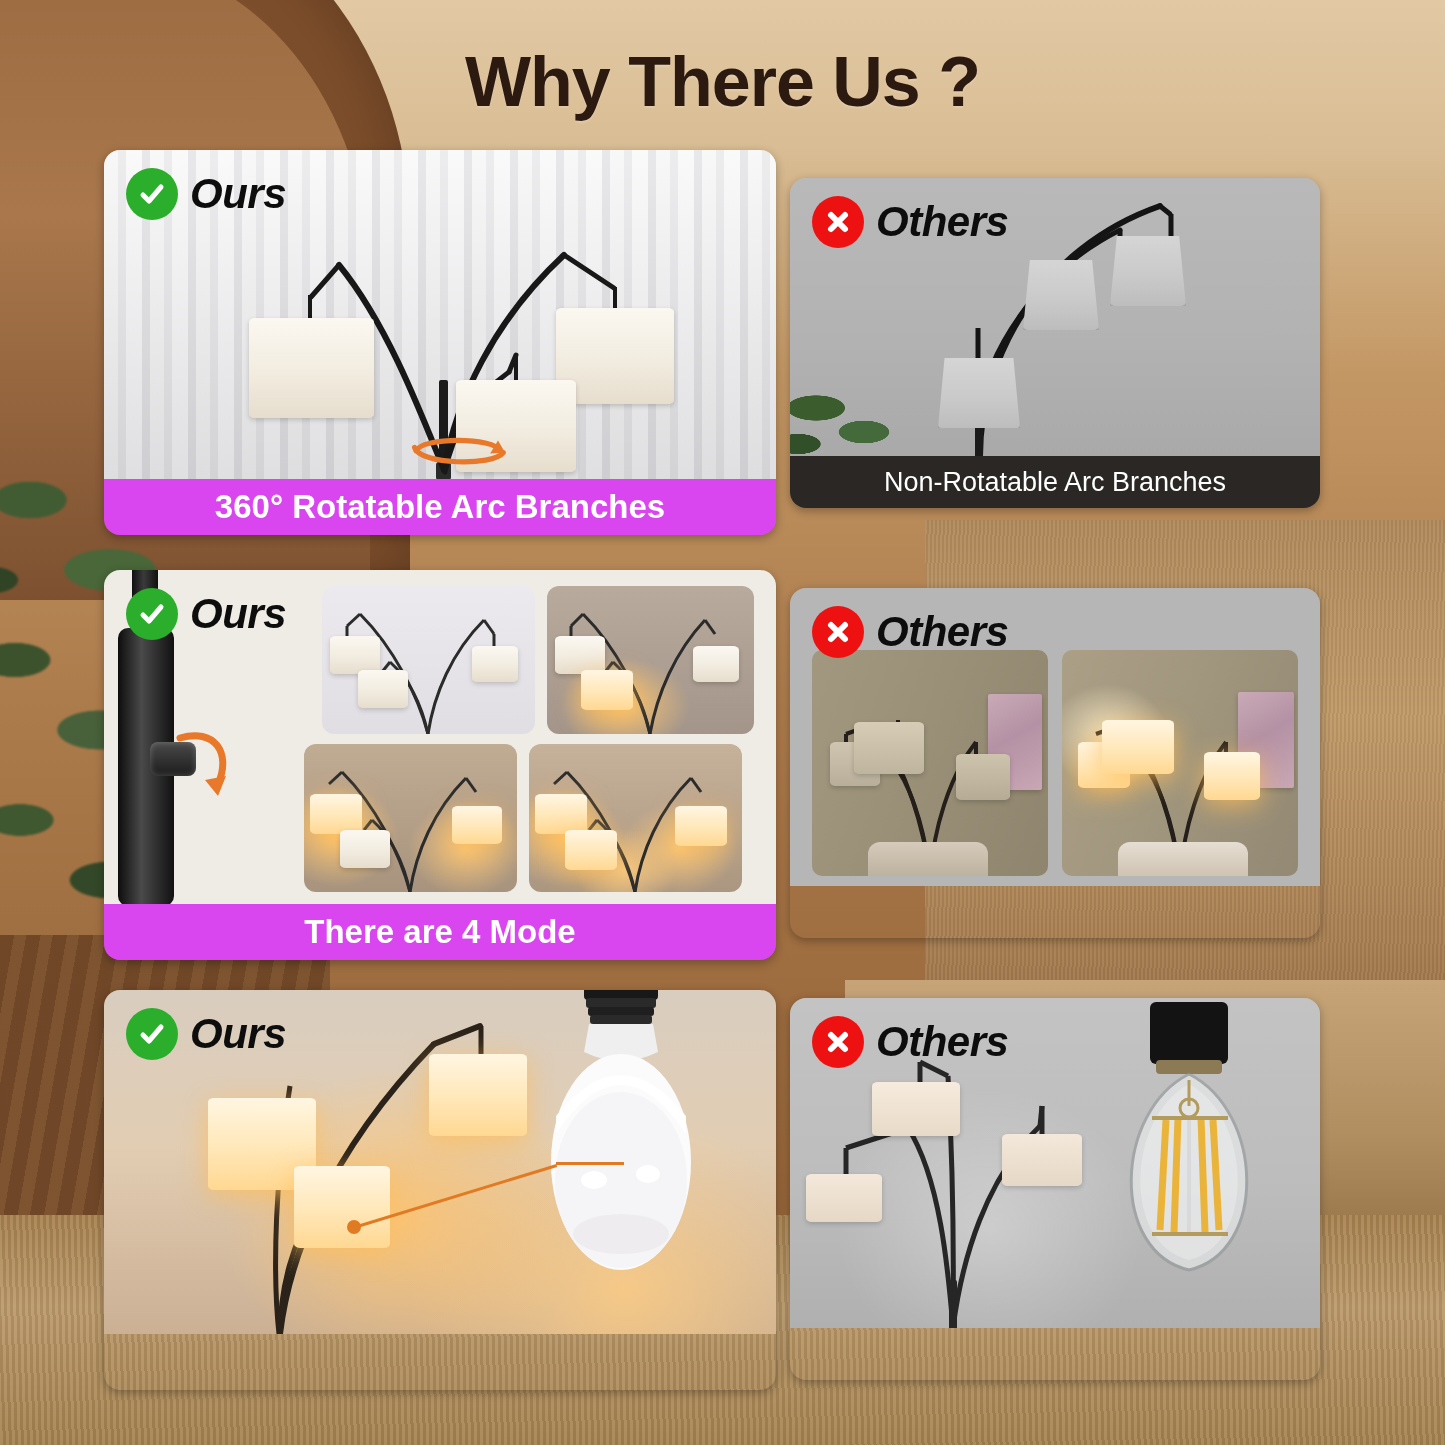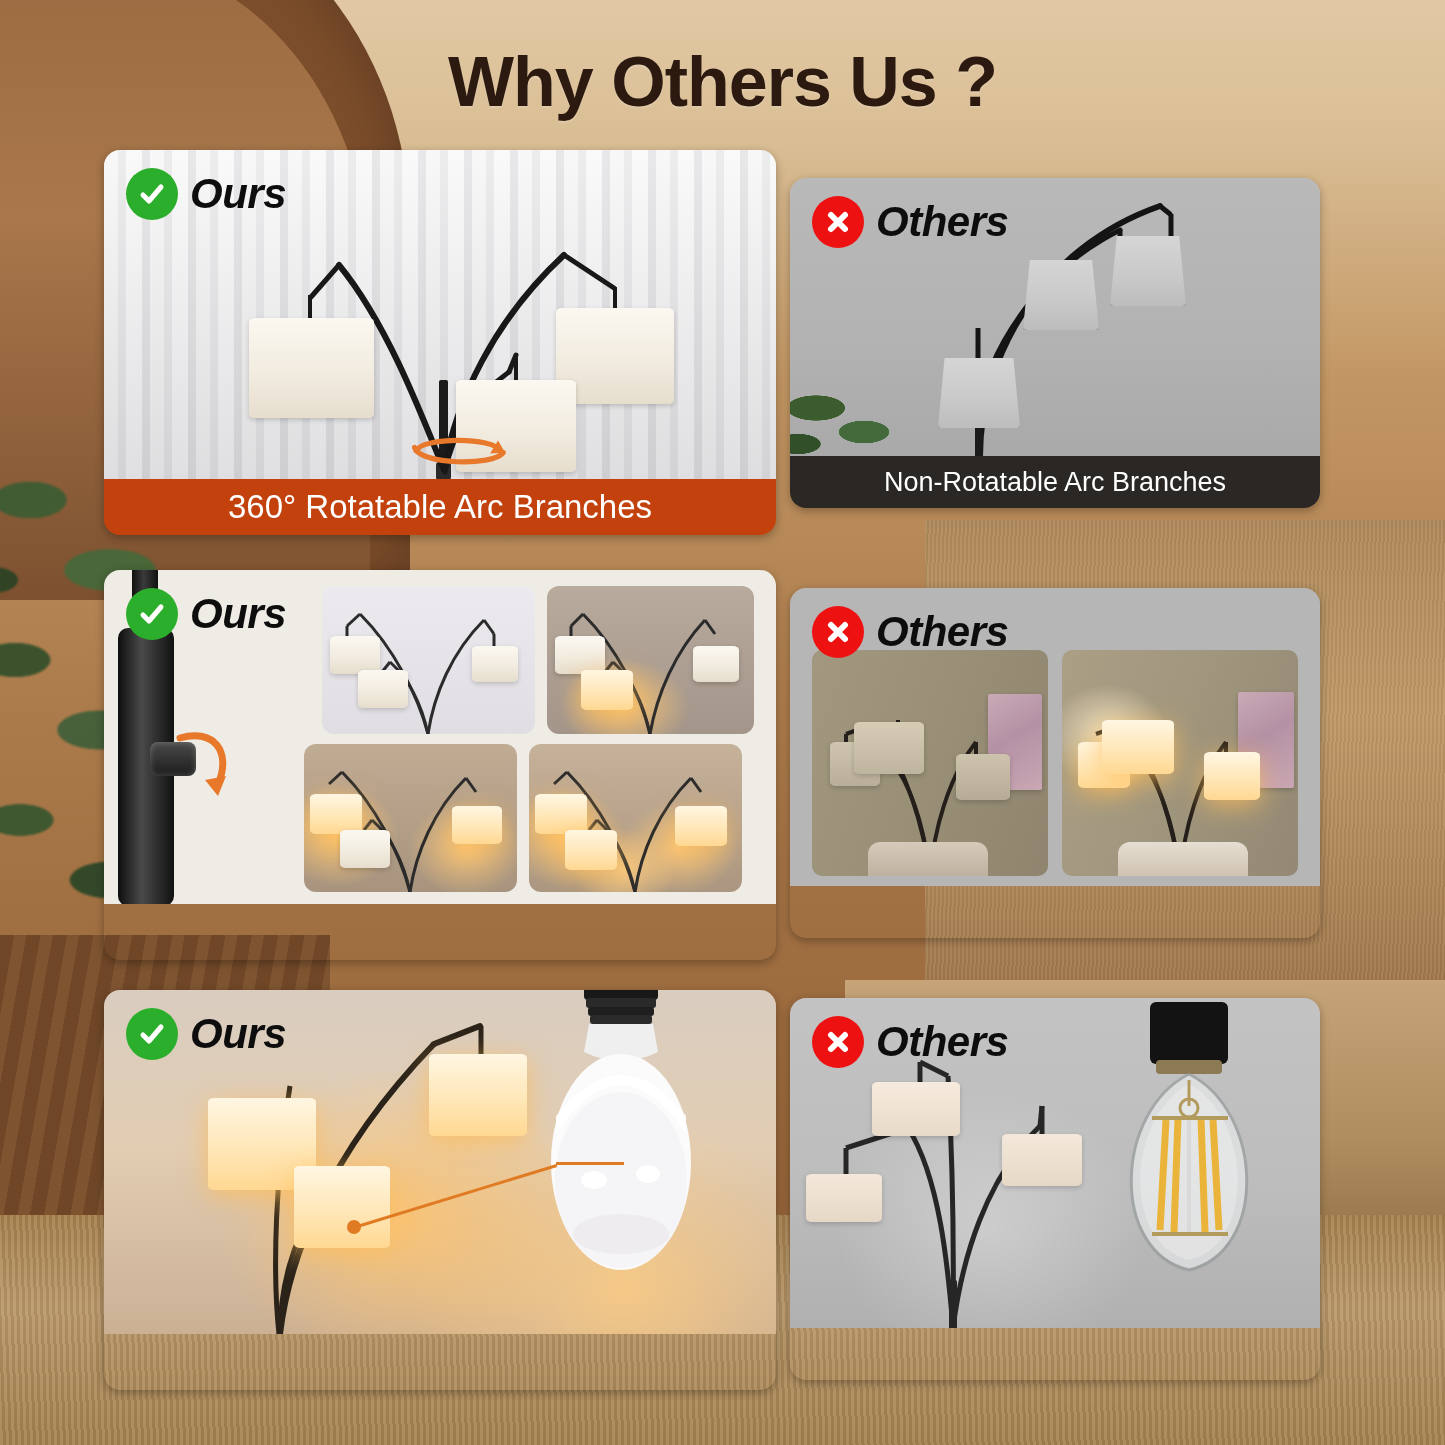--- a/index.html
+++ b/index.html
@@ -99,21 +99,21 @@
   .card-body{position:absolute;left:0;right:0;top:0;bottom:56px;overflow:hidden;}
   .r1 .card-others .card-body,
   .r2 .card-others .card-body,
   .r3 .card-others .card-body{bottom:52px;}
 
   .banner{
     position:absolute;left:0;right:0;bottom:0;height:56px;
     display:flex;align-items:center;justify-content:center;
     color:#fff;font-size:33px;white-space:nowrap;
   }
-  .banner-ours{background:#c2410c;}
+  .banner-ours{background:#d946ef;font-weight:bold;}
   .banner-others{background:#2a2724;height:52px;font-size:27px;}
 
   
   .badge{
     position:absolute;left:22px;top:18px;
     display:flex;align-items:center;gap:12px;z-index:9;
   }
   .badge-ico{
     width:52px;height:52px;border-radius:50%;
     display:flex;align-items:center;justify-content:center;
@@ -216,21 +216,21 @@
   <div class="bg-wall"></div>
   <div class="bg-arch"></div>
   <div class="bg-arch-inner"></div>
   <div class="bg-plant"></div>
   <div class="bg-sofa"></div>
   <div class="bg-sofa2"></div>
   <div class="bg-floor-left"></div>
   <div class="bg-rug"></div>
 </div>
 
-<div class="title">Why Others Us ?</div>
+<div class="title">Why There Us ?</div>
 
 <div class="rows">
 
   <div class="row row-1 r1">
 
     <div class="card card-ours">
       <div class="card-body">
         <div class="scene curtain"></div>
 
         <div class="pole" style="left:335px;top:230px;width:9px;height:100px;"></div>
@@ -387,20 +387,21 @@
               <line x1="38" y1="28" x2="25" y2="40" stroke="#2b2b2b" stroke-width="3"></line>
               <line x1="162" y1="34" x2="172" y2="48" stroke="#2b2b2b" stroke-width="3"></line>
               <line x1="68" y1="76" x2="60" y2="86" stroke="#2b2b2b" stroke-width="3"></line>
             </svg>
             <div class="shade lit" style="left:6px;top:50px;width:52px;height:40px;"></div>
             <div class="shade lit" style="left:146px;top:62px;width:52px;height:40px;"></div>
             <div class="shade lit" style="left:36px;top:86px;width:52px;height:40px;"></div>
           </div>
         </div>
       </div>
+      <div class="banner banner-ours">There are 4 Mode</div>
       <div class="badge">
         <div class="badge-ico ico-check">
           <svg width="32" height="32" viewBox="0 0 32 32">
               <path d="M7 17 L13 23 L25 9" stroke="#fff" stroke-width="5" fill="none" stroke-linecap="round" stroke-linejoin="round"></path>
             </svg>
         </div>
         <div class="badge-label">Ours</div>
       </div>
     </div>
 

